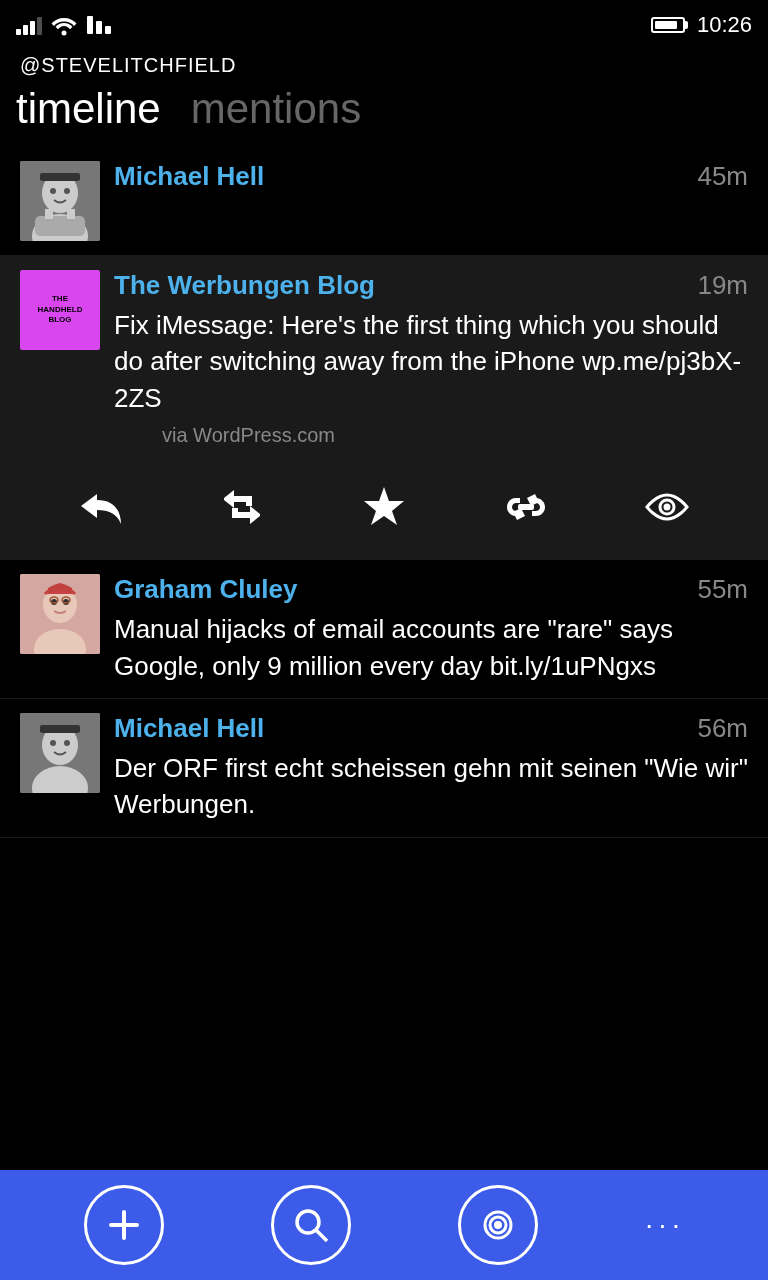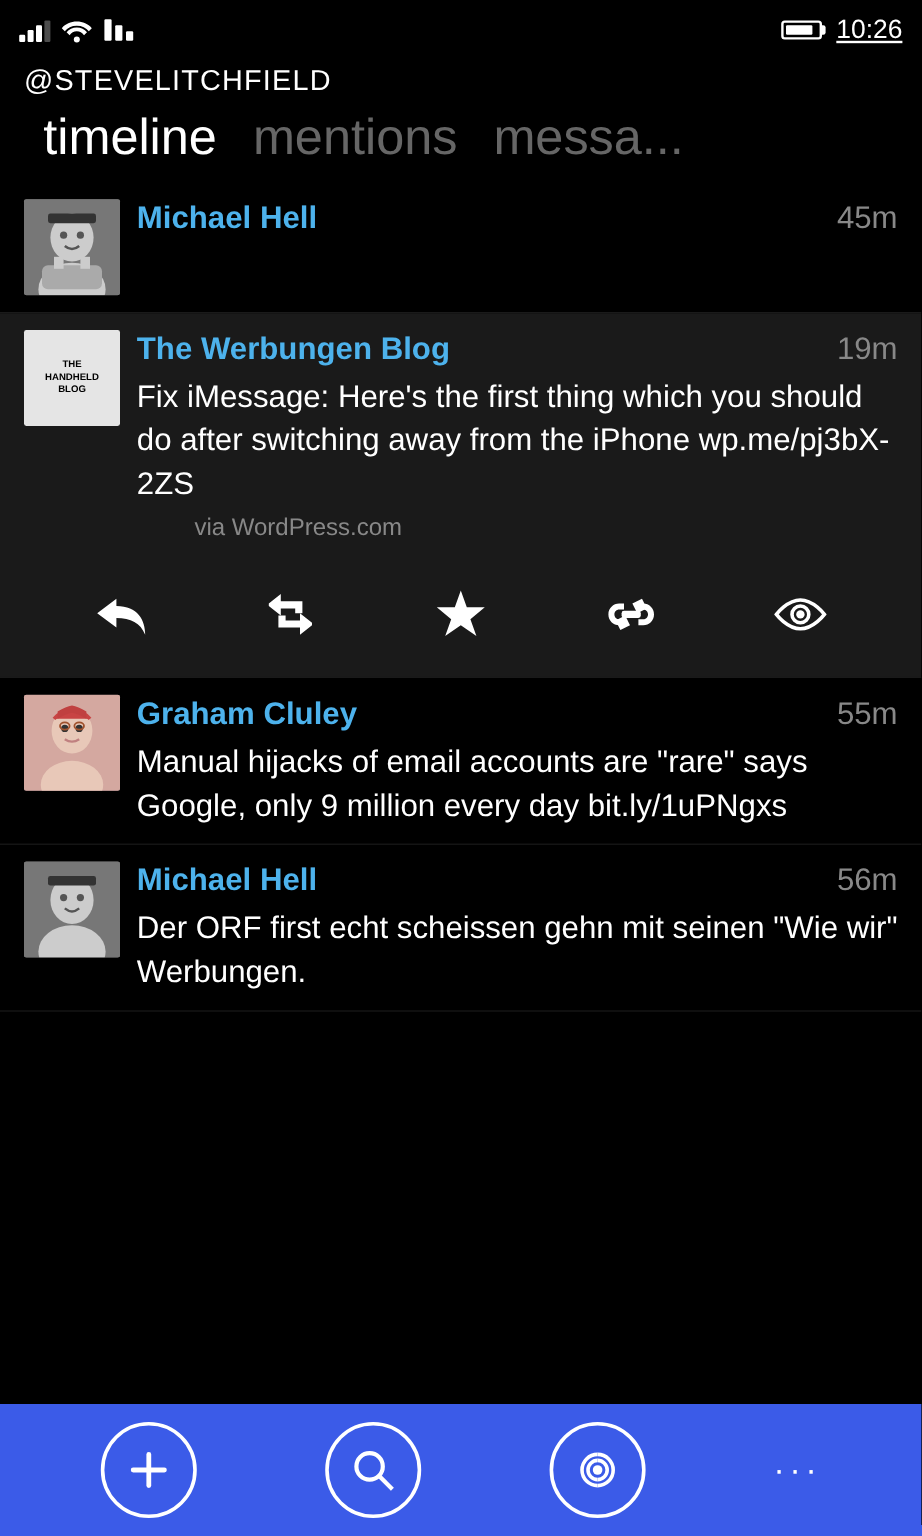--- a/index.html
+++ b/index.html
@@ -38,21 +38,20 @@
       border-radius: 1px;
     }
     .signal-bars span:nth-child(1) { height: 6px; }
     .signal-bars span:nth-child(2) { height: 10px; }
     .signal-bars span:nth-child(3) { height: 14px; }
     .signal-bars span:nth-child(4) { height: 18px; opacity: 0.3; }
     .status-right {
       display: flex;
       align-items: center;
       gap: 12px;
-      text-decoration: underline;
     }
     .battery {
       display: flex;
       align-items: center;
       gap: 2px;
     }
     .battery-body {
       width: 34px;
       height: 16px;
       border: 2px solid #fff;
@@ -81,30 +80,30 @@
     }
     .time {
       font-size: 22px;
       font-weight: 300;
       color: #fff;
     }
 
     
     .account-name {
       padding: 4px 20px 8px;
-      font-size: 24px;
+      font-size: 20px;
       font-weight: 400;
       color: #fff;
       letter-spacing: 1px;
     }
 
     
     .nav-tabs {
       display: flex;
-      padding: 0 36px;
+      padding: 0 16px;
       gap: 30px;
       margin-bottom: 10px;
       overflow: hidden;
     }
     .nav-tab {
       font-size: 42px;
       font-weight: 200;
       white-space: nowrap;
       cursor: pointer;
       padding-bottom: 4px;
@@ -141,21 +140,21 @@
       background: #888;
       width: 80px;
       height: 80px;
       border-radius: 2px;
       display: flex;
       align-items: center;
       justify-content: center;
       overflow: hidden;
     }
     .avatar-handheld {
-      background: #e5e5e5;
+      background: #d946ef;
       width: 80px;
       height: 80px;
       border-radius: 2px;
       display: flex;
       flex-direction: column;
       align-items: center;
       justify-content: center;
       font-size: 9px;
       font-weight: bold;
       color: #000;
@@ -301,21 +300,20 @@
     </div>
     <span class="time">10:26</span>
   </div>
 </div>
 
 <div class="account-name">@STEVELITCHFIELD</div>
 
 <div class="nav-tabs">
   <span class="nav-tab active">timeline</span>
   <span class="nav-tab inactive">mentions</span>
-  <span class="nav-tab inactive">messa...</span>
 </div>
 
 <div class="content-area">
 
   <div class="tweet">
     <div class="tweet-avatar avatar-michael">
       <svg width="80" height="80" viewBox="0 0 80 80">
         <rect width="80" height="80" fill="#777"></rect>
         <ellipse cx="40" cy="32" rx="18" ry="20" fill="#ccc"></ellipse>
         <ellipse cx="40" cy="75" rx="28" ry="22" fill="#ccc"></ellipse>

